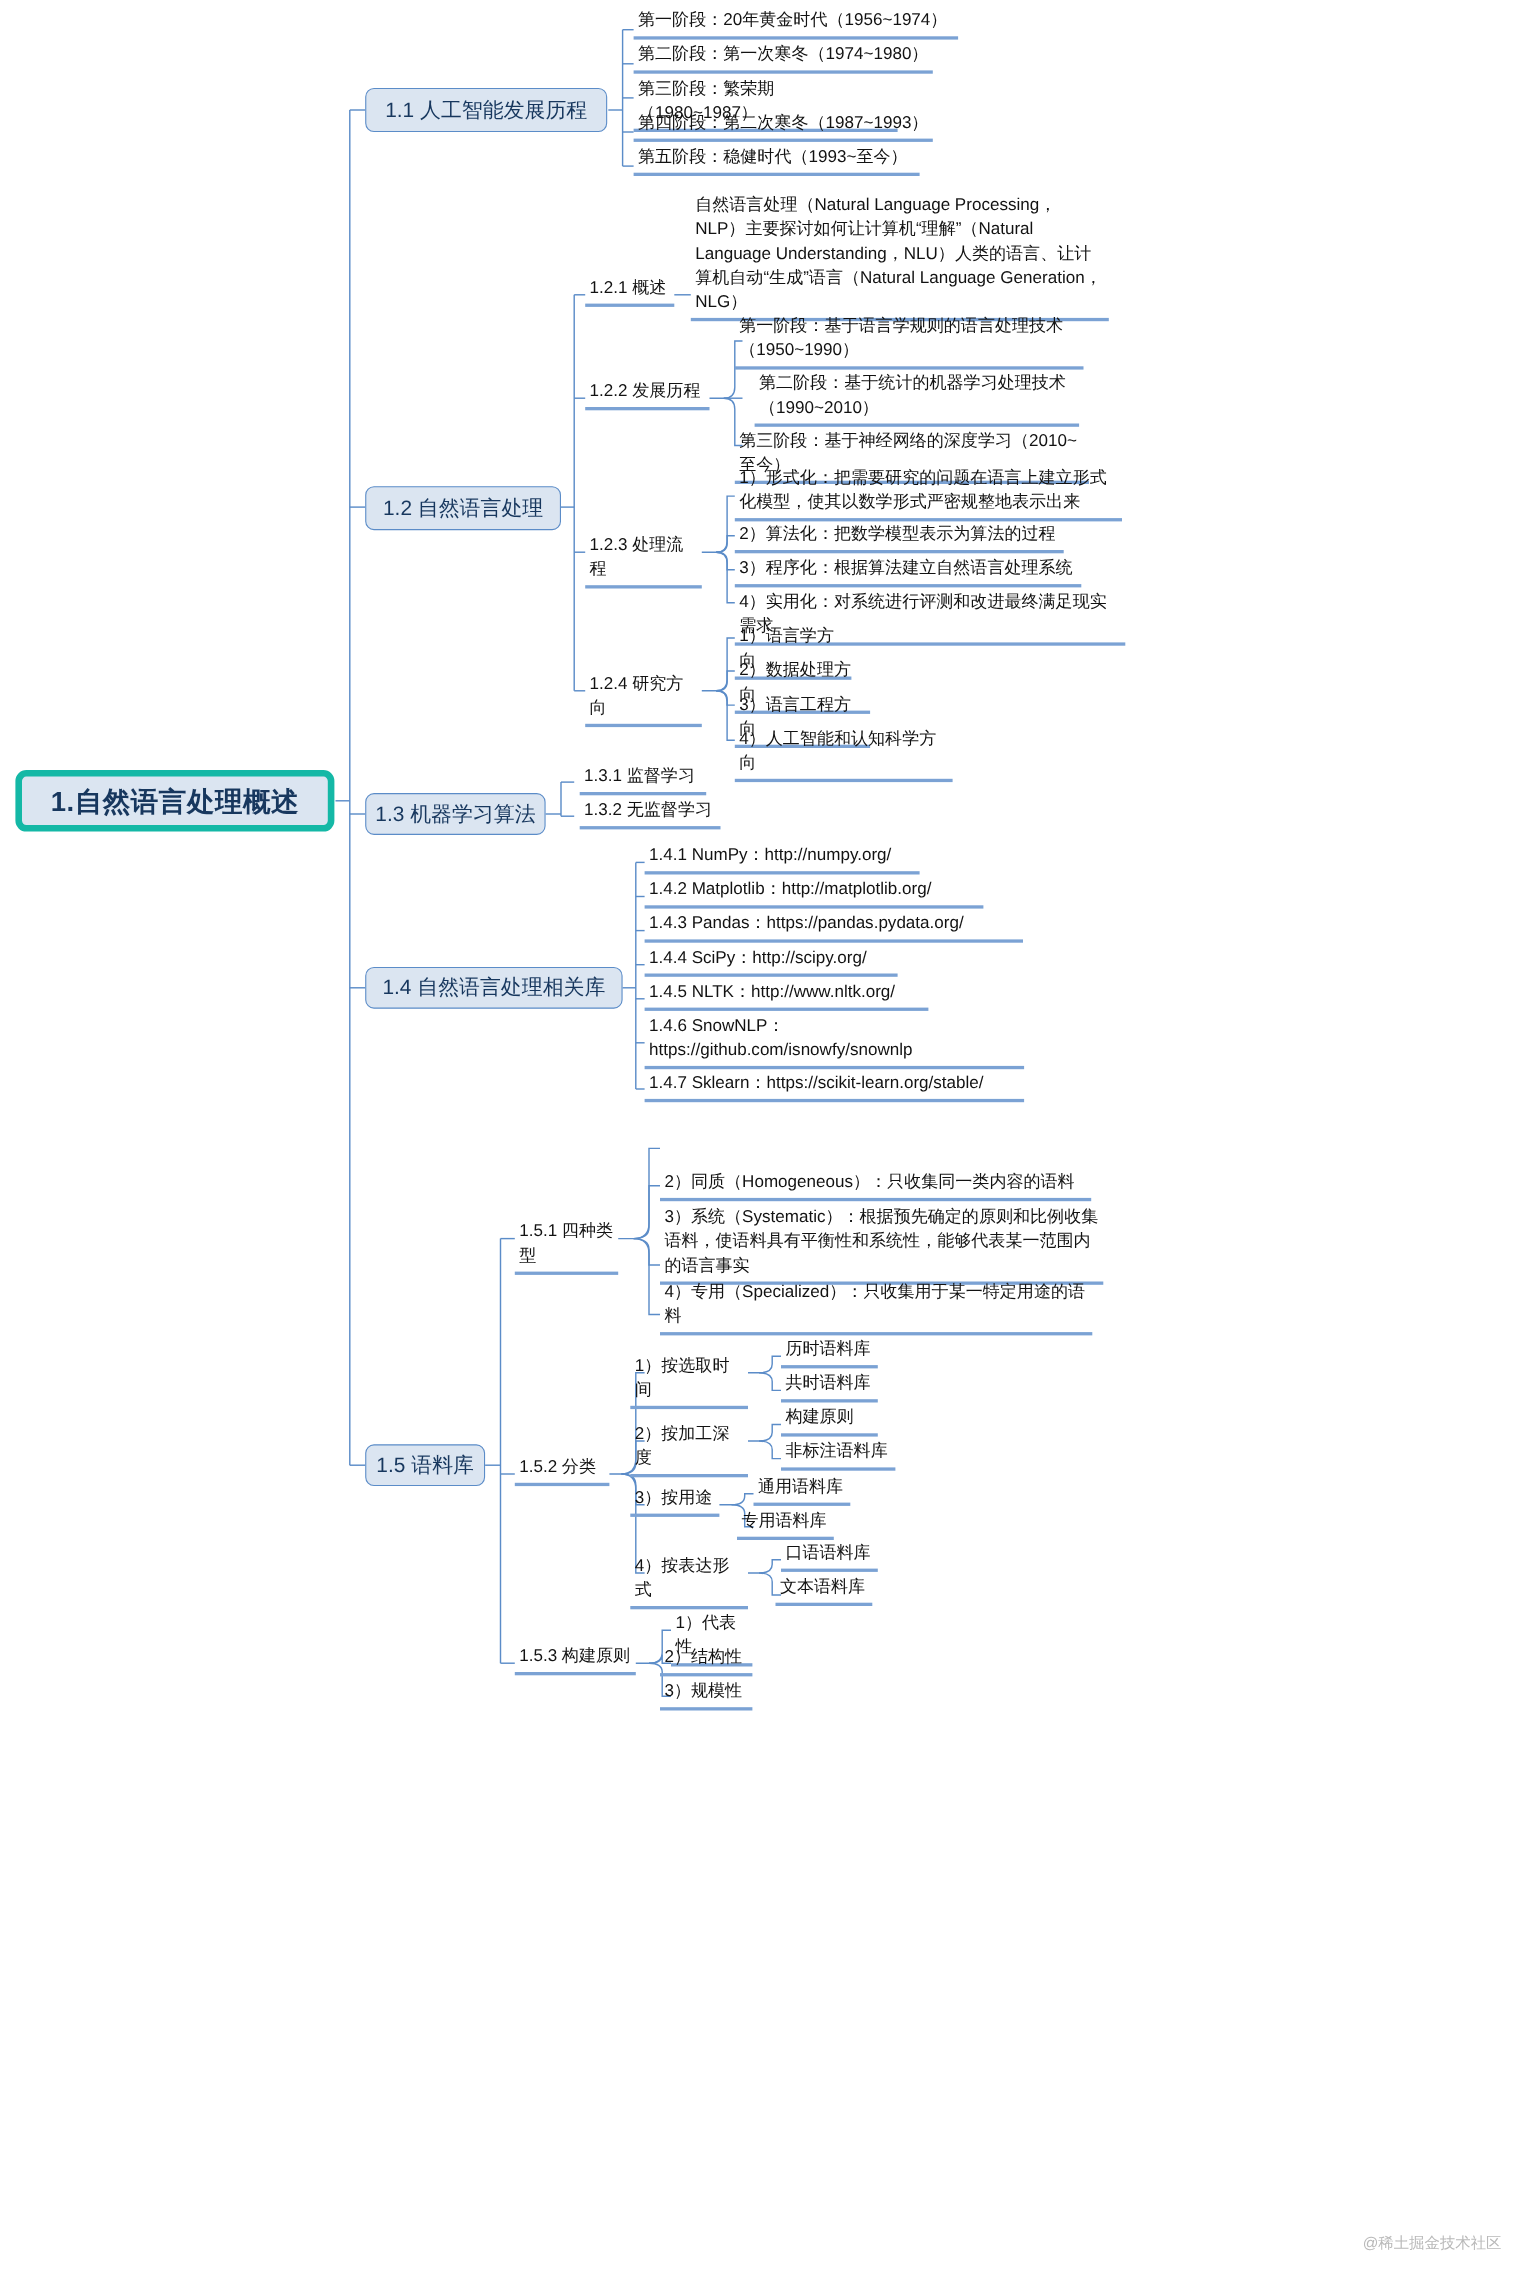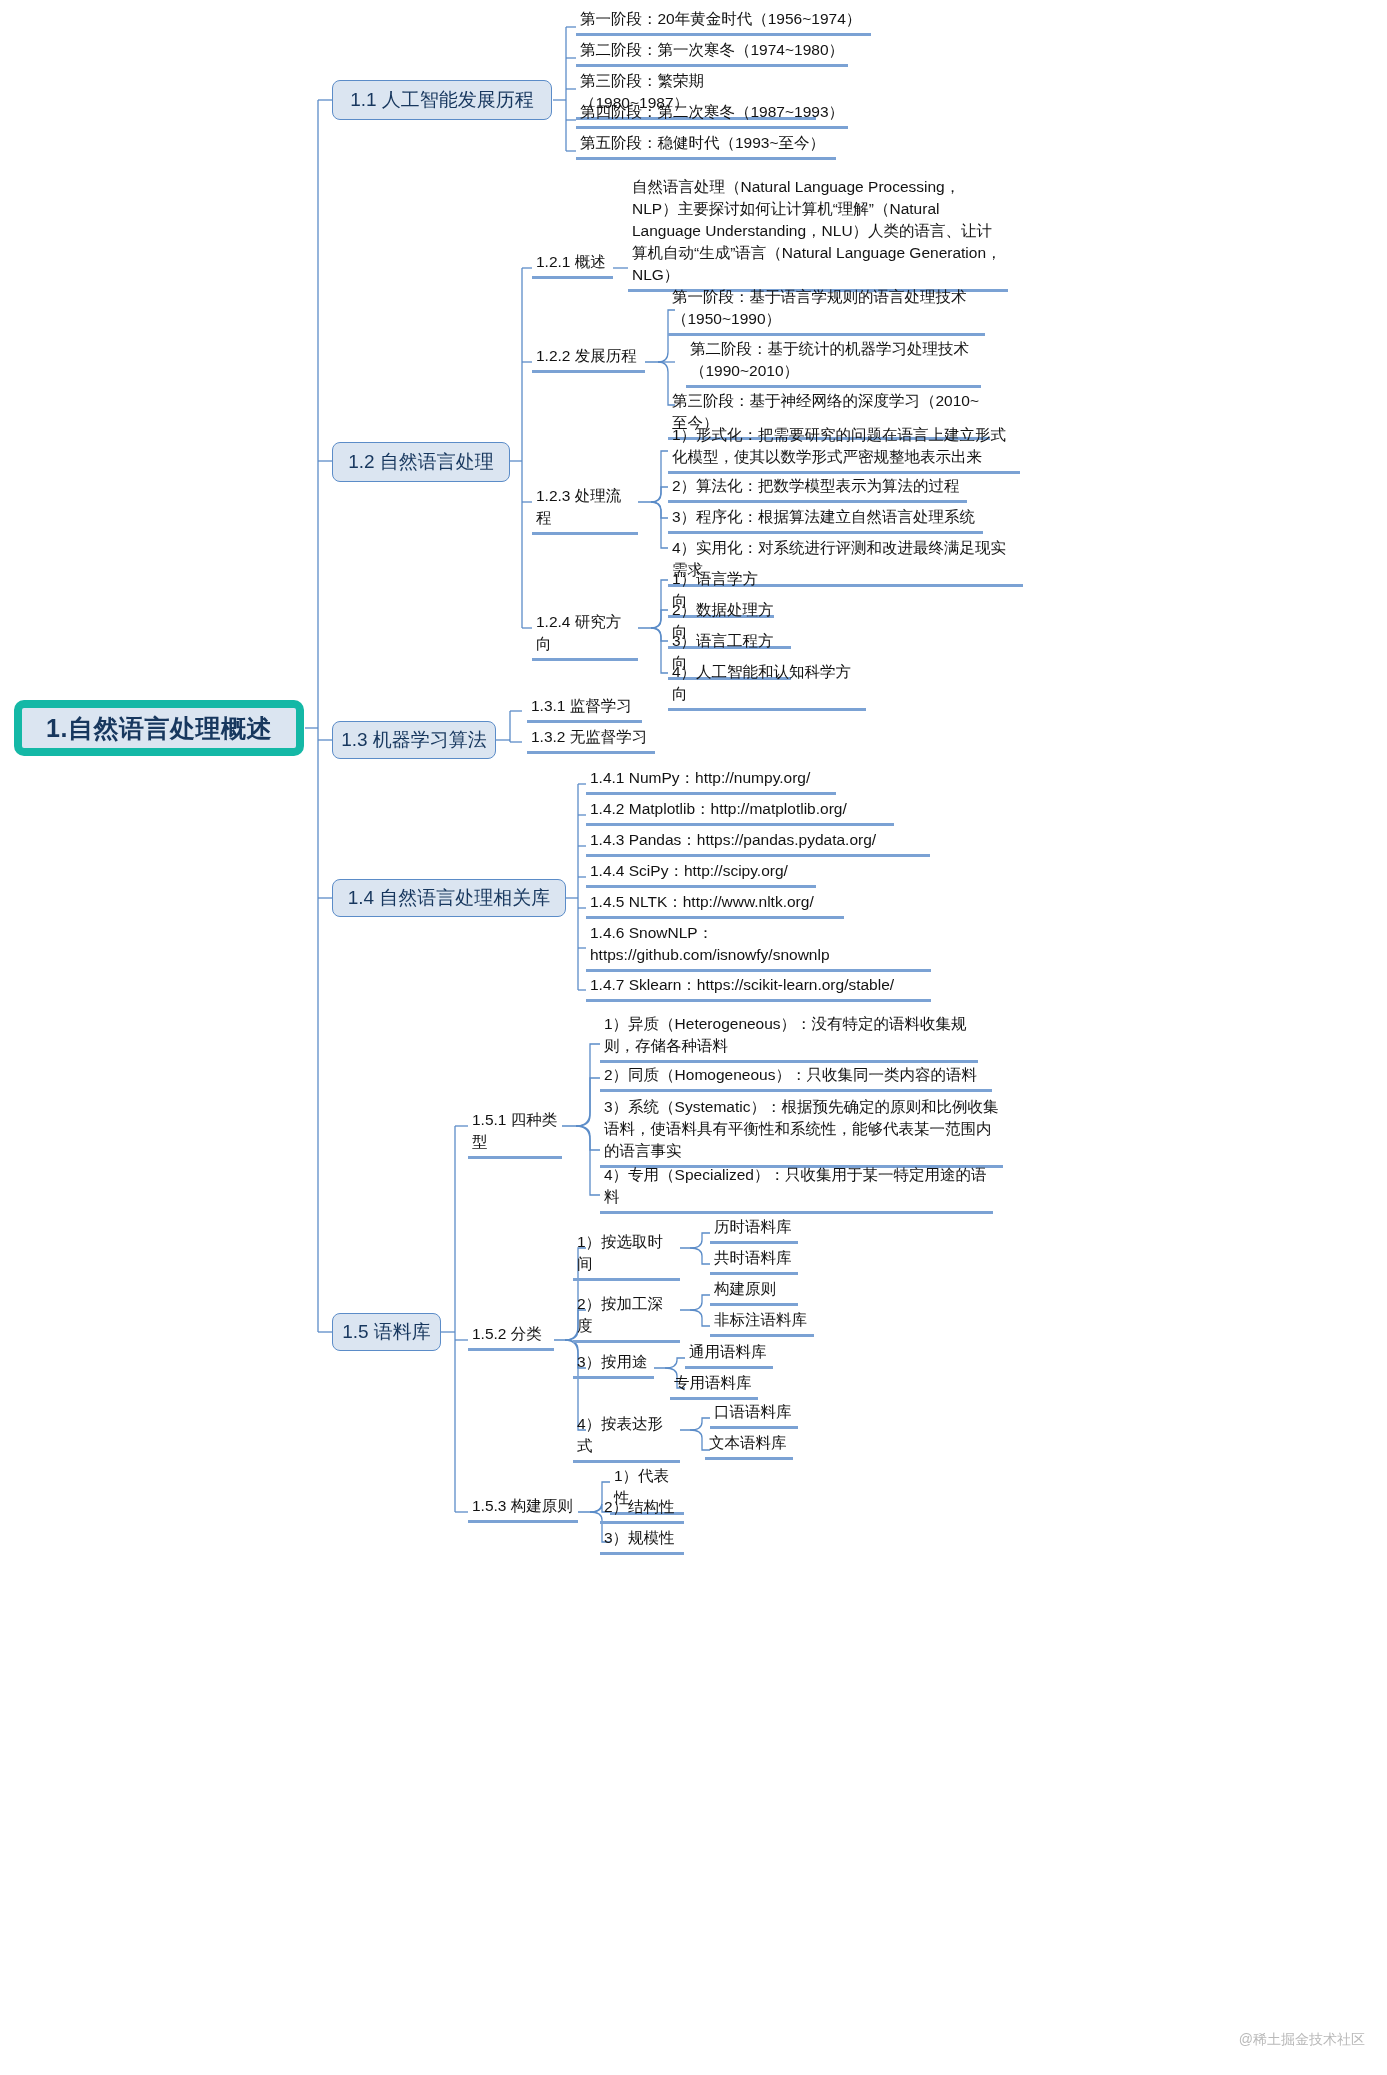--- a/index.html
+++ b/index.html
@@ -14,21 +14,21 @@
     color: #1a1a1a;
     overflow: hidden;
   }
   #canvas { position: absolute; inset: 0; }
   svg.links { position: absolute; left: 0; top: 0; width: 1387px; height: 2075px; pointer-events: none; }
 
   
   .root {
     position: absolute;
     background: #dbe5f1;
-    border: 8px solid #14b8a6;
+    border: 6px solid #14b8a6;
     border-radius: 10px;
     color: #17375e;
     font-size: 25px;
     font-weight: bold;
     letter-spacing: 0.5px;
     display: flex; align-items: center; justify-content: center;
     padding: 10px 14px;
   }
 
   
@@ -209,21 +209,20 @@
   <div class="node" style="left:586px; top:859px; width:230px;"><span>1.4.4 SciPy：http://scipy.org/</span></div>
   <div class="node" style="left:586px; top:890px; width:258px;"><span>1.4.5 NLTK：http://www.nltk.org/</span></div>
   <div class="node" style="left:586px; top:921px; width:345px;"><span>1.4.6 SnowNLP：https://github.com/isnowfy/snownlp</span></div>
   <div class="node" style="left:586px; top:973px; width:345px;"><span>1.4.7 Sklearn：https://scikit-learn.org/stable/</span></div>
 
   <div class="lvl1" style="left:332px; top:1313px; width:109px; height:38px;">
     <span>1.5 语料库</span>
   </div>
 
   <div class="node" style="left:468px; top:1108px; width:94px;"><span>1.5.1 四种类型</span></div>
-  <div class="node" style="left:600px; top:1012px; width:378px;"><span>1）异质（Heterogeneous）：没有特定的语料收集规则，存储各种语料</span></div>
   <div class="node" style="left:600px; top:1063px; width:392px;"><span>2）同质（Homogeneous）：只收集同一类内容的语料</span></div>
   <div class="node" style="left:600px; top:1095px; width:403px;"><span>3）系统（Systematic）：根据预先确定的原则和比例收集语料，使语料具有平衡性和系统性，能够代表某一范围内的语言事实</span></div>
   <div class="node" style="left:600px; top:1163px; width:393px;"><span>4）专用（Specialized）：只收集用于某一特定用途的语料</span></div>
 
   <div class="node" style="left:468px; top:1322px; width:86px;"><span>1.5.2 分类</span></div>
 
   <div class="node" style="left:573px; top:1230px; width:107px;"><span>1）按选取时间</span></div>
   <div class="node" style="left:710px; top:1215px; width:88px;"><span>历时语料库</span></div>
   <div class="node" style="left:710px; top:1246px; width:88px;"><span>共时语料库</span></div>
 

